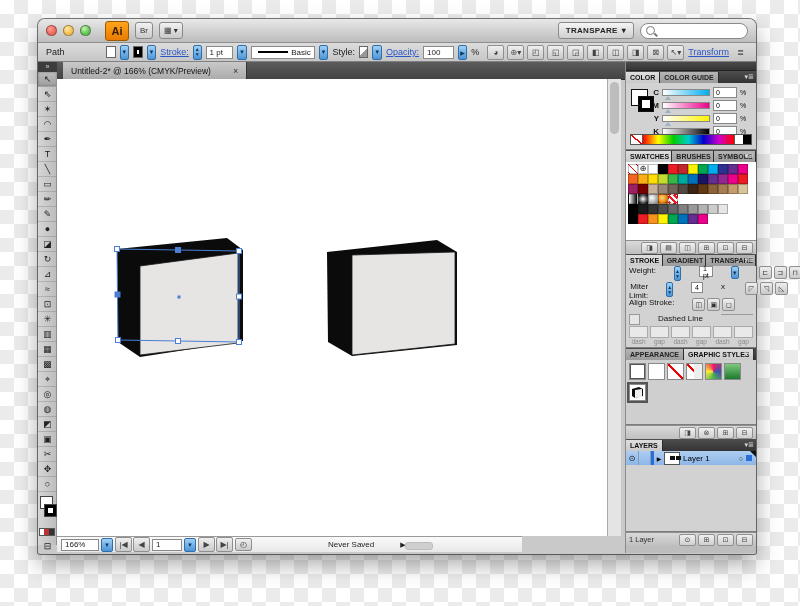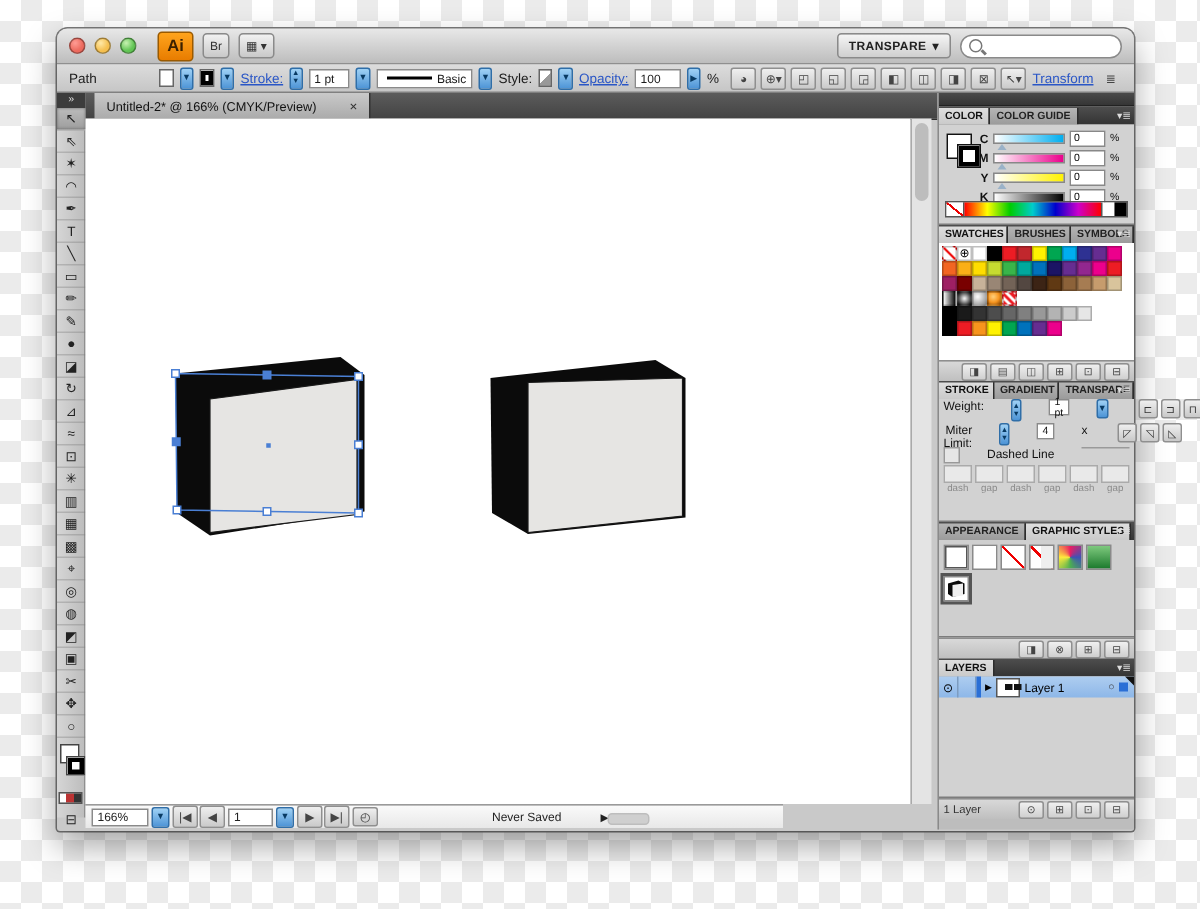--- a/index.html
+++ b/index.html
@@ -432,20 +432,28 @@
           <span>▼</span>
         </span>
       <span class="field" style="width:20px;height:9px;font-size:7px">4</span>
       <span>x</span>
       <span style="display:flex;gap:2px;margin-left:2px">
           <span class="minib">◸</span>
           <span class="minib">◹</span>
           <span class="minib">◺</span>
         </span>
     </div>
+    <div class="srow">
+      <span>Align Stroke:</span>
+      <span style="display:flex;gap:2px">
+          <span class="minib">◫</span>
+          <span class="minib">▣</span>
+          <span class="minib">◻</span>
+        </span>
+    </div>
     <div class="srow" style="height:12px">
       <span style="width:9px;height:9px;background:#e6e6e6;border:1px solid #999;display:inline-block"></span>
       <span>Dashed Line</span>
       <span style="flex:1;border-top:1px solid #9a9a9a"></span>
     </div>
     <div class="dashboxes">
         <span class="dashbox"></span>
         <span class="dashbox"></span>
         <span class="dashbox"></span>
         <span class="dashbox"></span>

